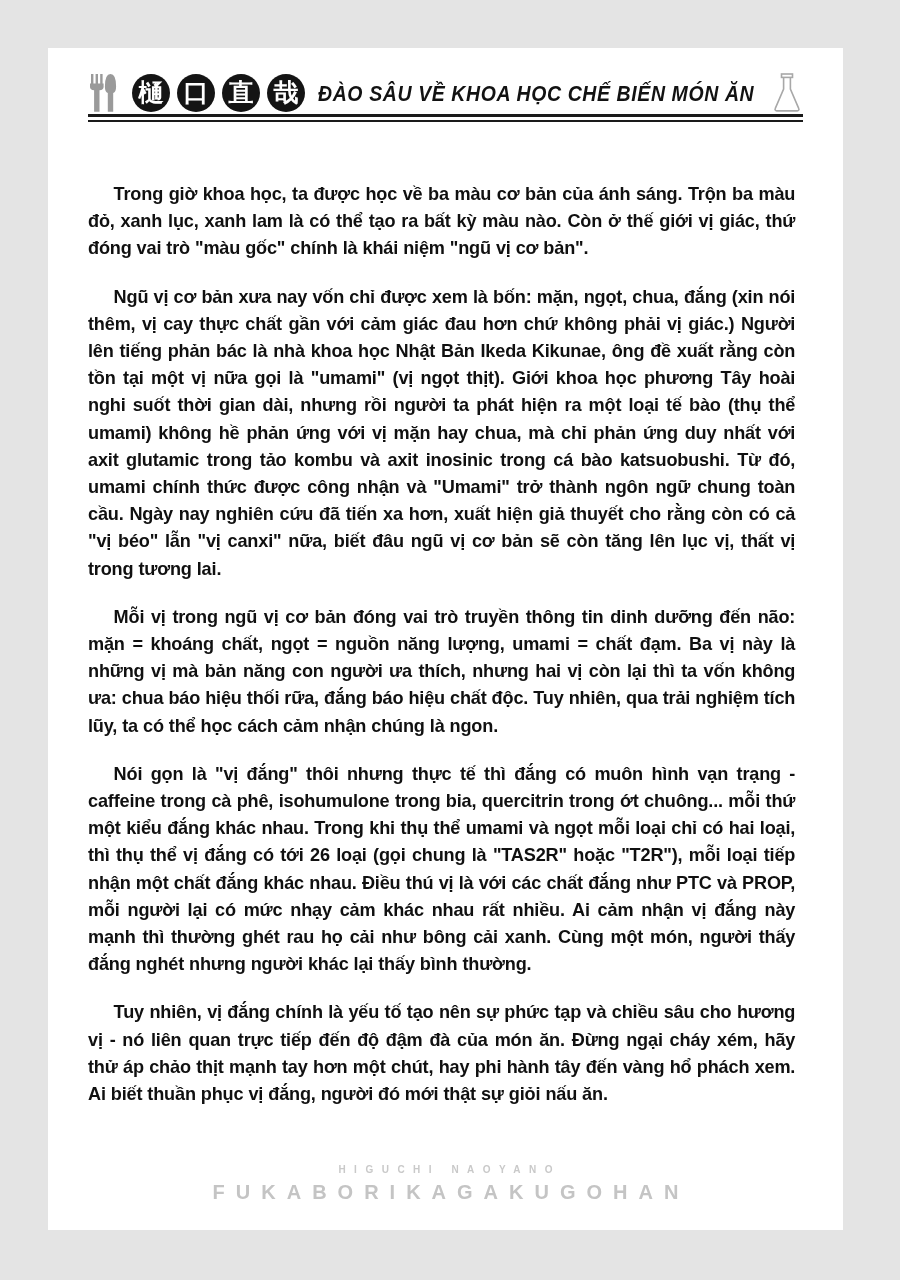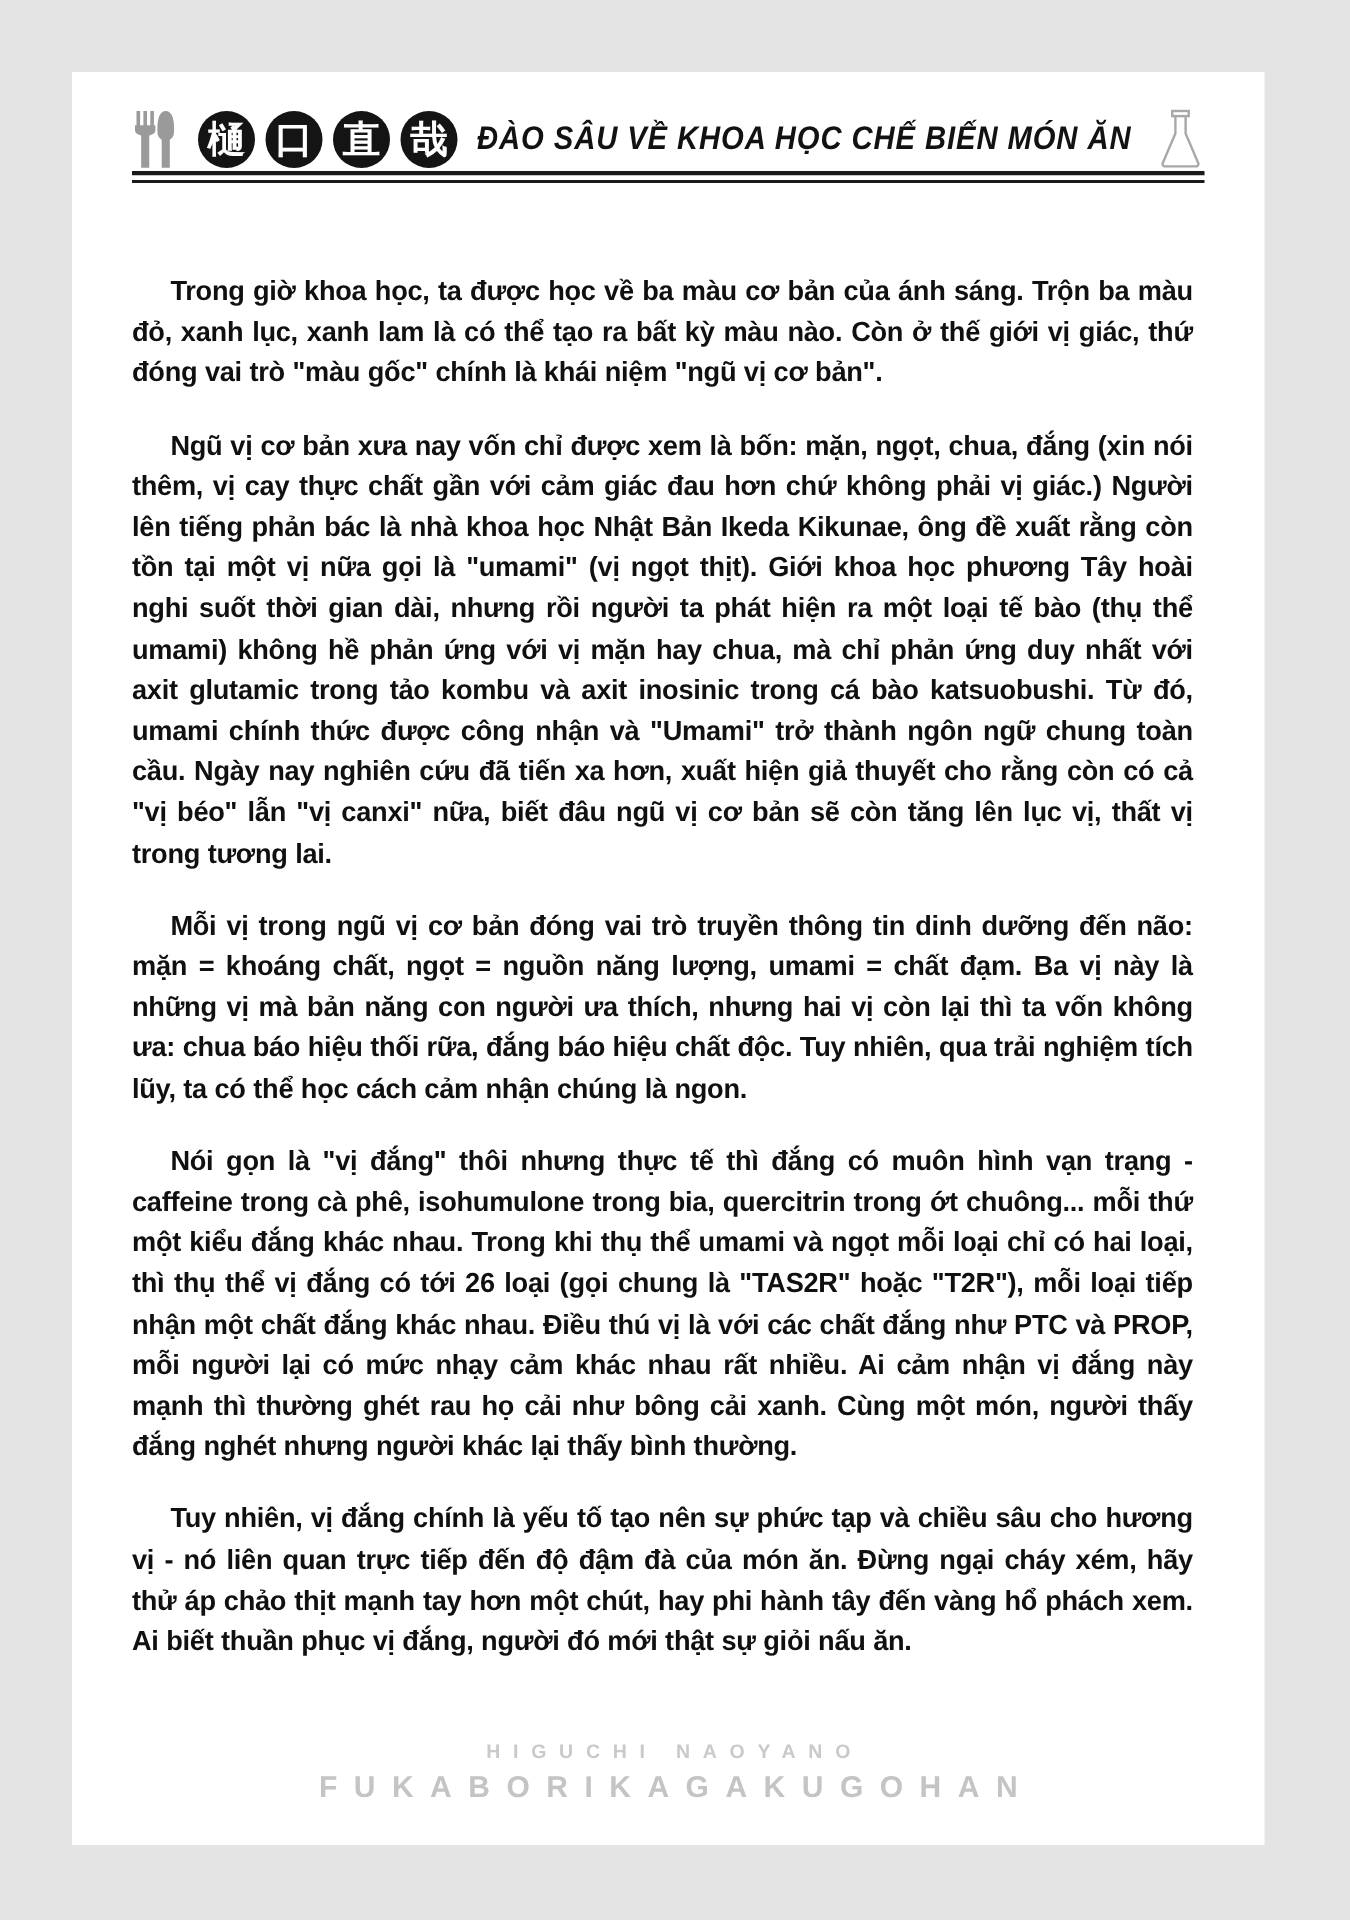--- a/index.html
+++ b/index.html
@@ -136,21 +136,21 @@
     position: absolute;
     left: 0;
     right: 0;
     bottom: 26px;
     text-align: center;
     user-select: none;
   }
   .footer-line1 {
     font-family: "Liberation Sans", sans-serif;
     font-weight: 700;
-    font-size: 13px;
+    font-size: 10px;
     letter-spacing: 8.5px;
     color: #c9c9c9;
     margin-bottom: 6px;
     text-indent: 8.5px;
   }
   .footer-line2 {
     font-family: "Liberation Sans", sans-serif;
     font-weight: 700;
     font-size: 20px;
     letter-spacing: 11px;

